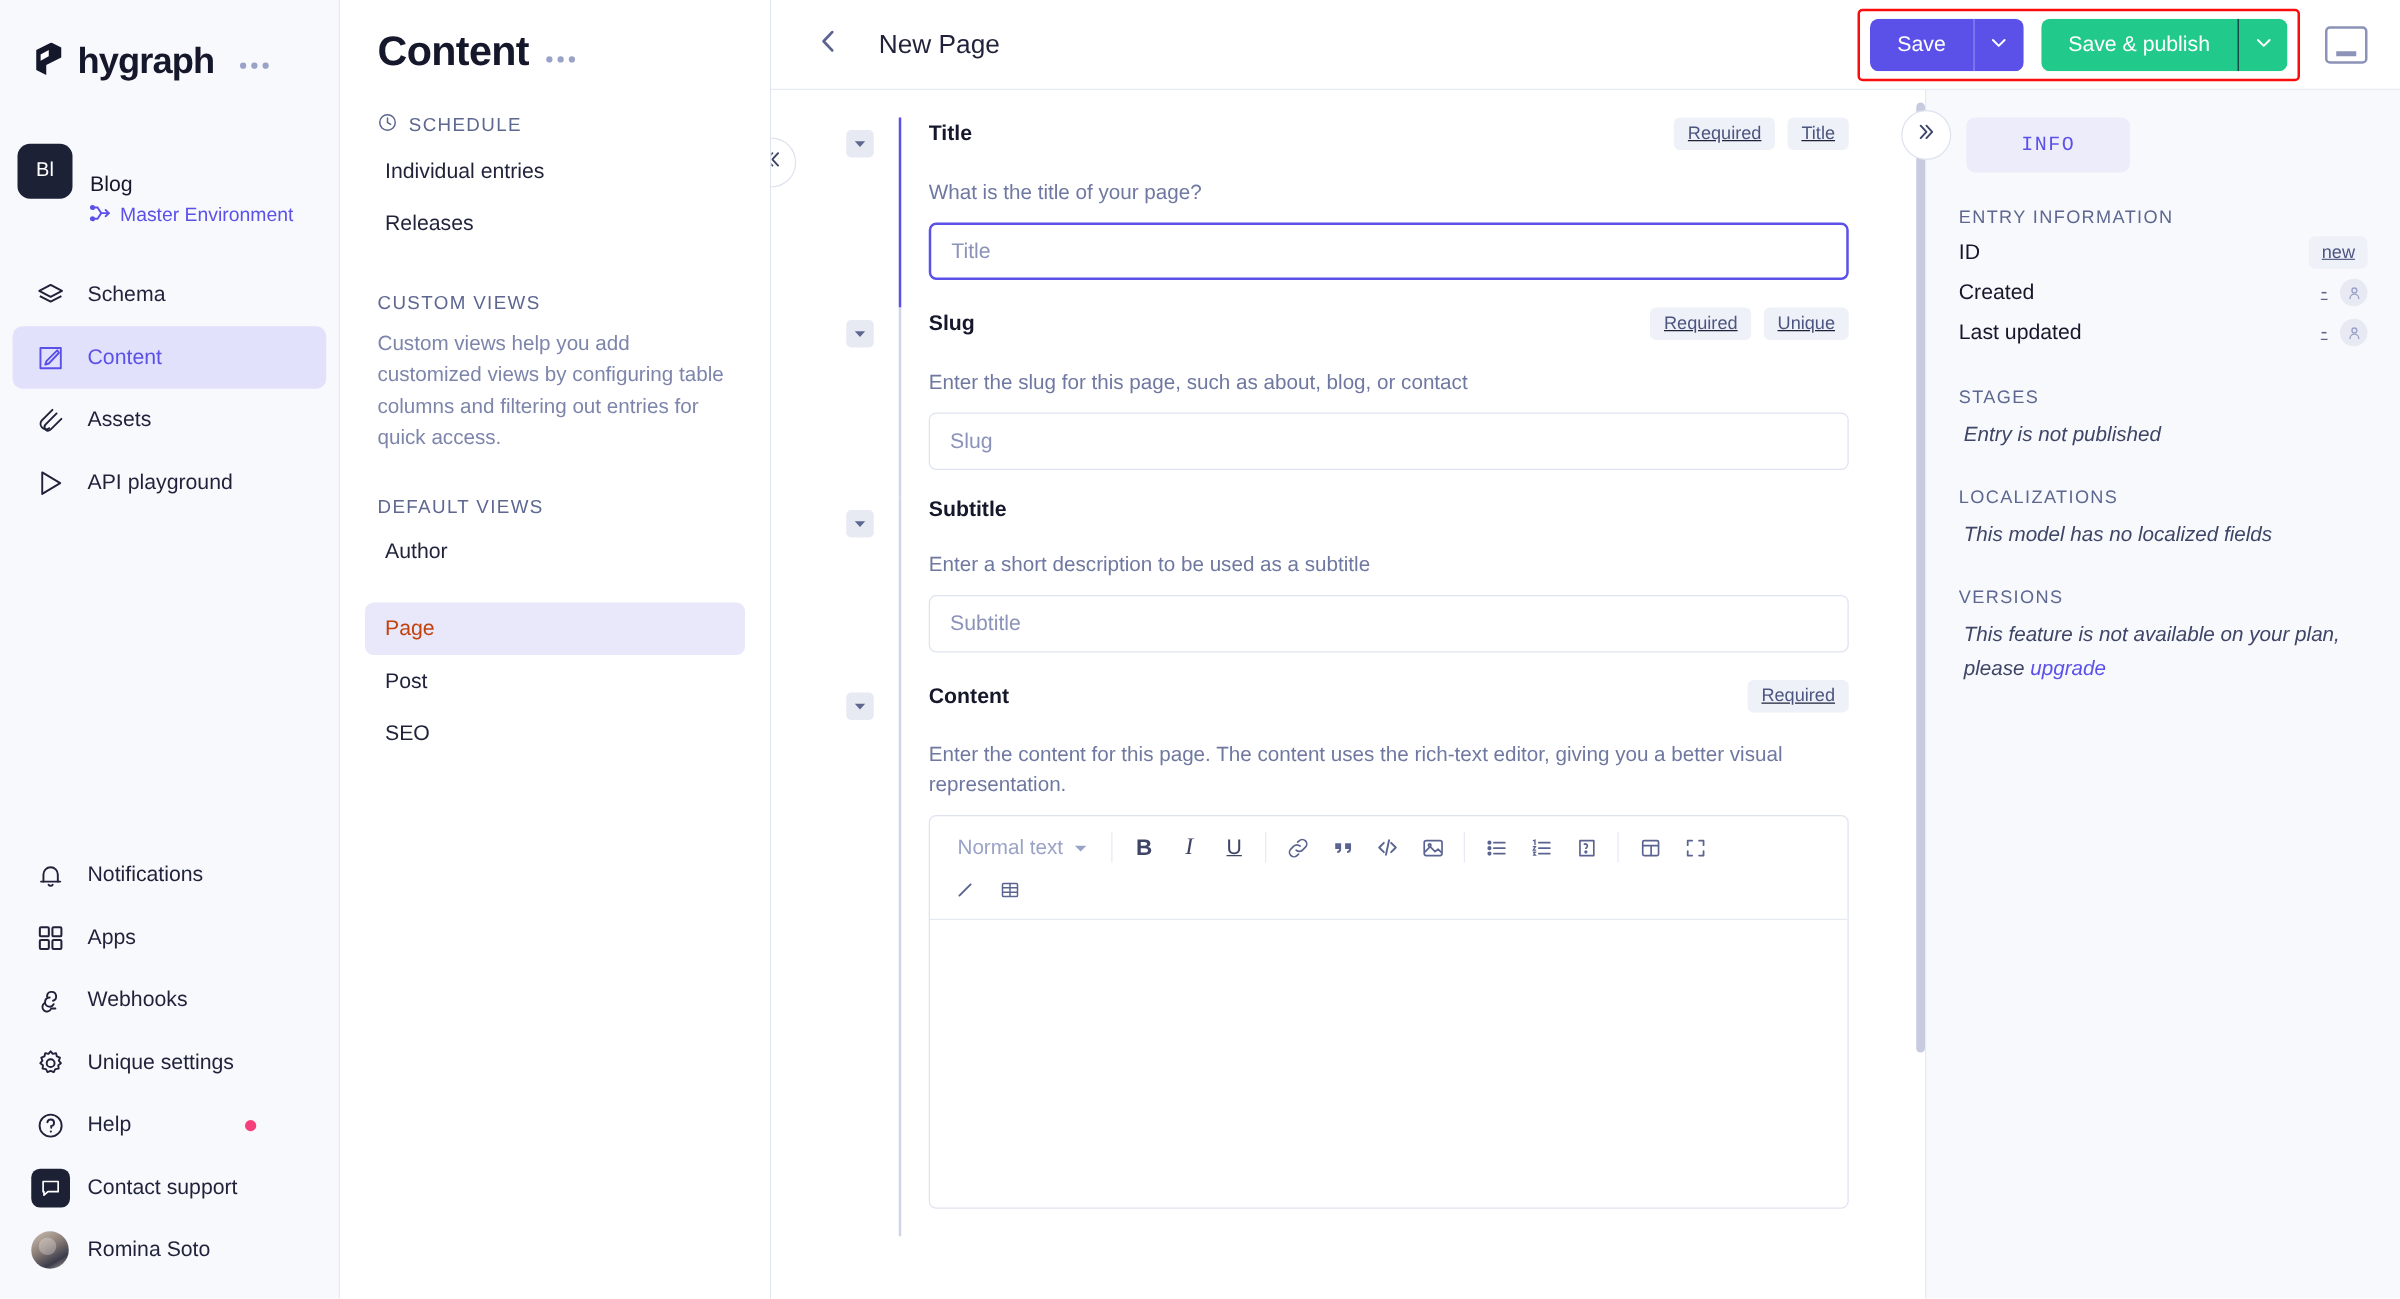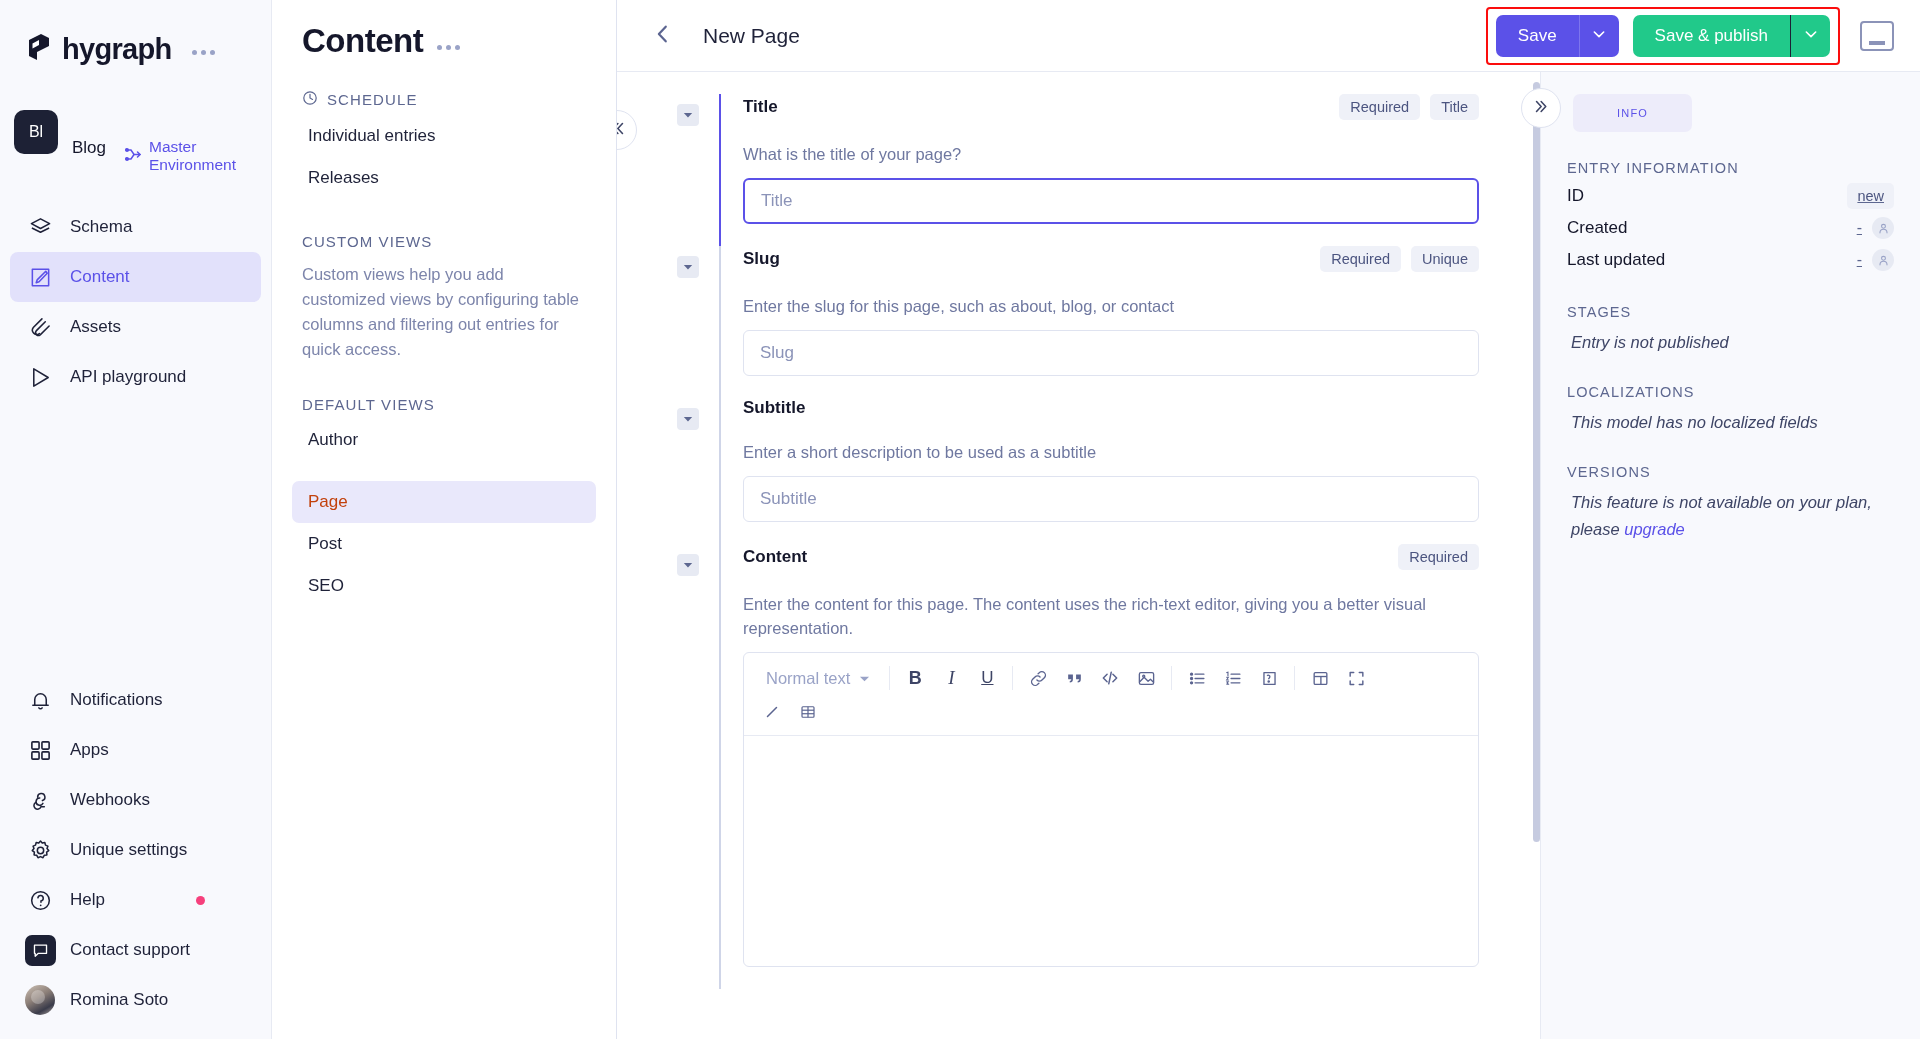--- a/index.html
+++ b/index.html
@@ -33,21 +33,21 @@
   .project {
     display: flex; align-items: center; gap: 14px;
     padding: 18px 20px 18px 14px;
   }
   .project-avatar {
     width: 44px; height: 44px; border-radius: 10px;
     background: #1d2135; color: #ffffff;
     display: flex; align-items: center; justify-content: center;
     font-size: 16px; font-weight: 500; flex: 0 0 44px;
   }
-  .project-meta { display: flex; flex-direction: row; gap: 19px; margin-top: 48px; }
+  .project-meta { display: flex; flex-direction: column; gap: 5px; margin-top: 48px; }
   .project-name { font-size: 17px; color: #15172b; font-weight: 400; }
   .project-env { display: flex; align-items: center; gap: 7px; font-size: 15.5px; color: #5b51e8; }
 
   .nav-list { padding-top: 10px; }
   .nav-item {
     display: flex; align-items: center; gap: 18px;
     height: 50px; margin: 0 10px; padding-left: 18px;
     border-radius: 8px; cursor: pointer;
     font-size: 17px; color: #1f2239;
     position: relative;
@@ -153,21 +153,21 @@
   .field-row { display:flex; align-items:flex-start; padding-left: 60px; }
   .field-toggle {
     width: 22px; height: 22px; border-radius:4px; background:#e7eaf3;
     display:flex; align-items:center; justify-content:center; cursor:pointer;
     margin-top: 10px; margin-right: 20px; flex:0 0 22px;
   }
   .field-body { flex:1 1 auto; border-left: 2px solid #cfd5e8; padding-left: 22px; padding-bottom: 22px; max-width: 760px;}
   .field-body.focused { border-left-color:#5b51e8; }
   .field-head { display:flex; align-items:center; }
   .field-label { font-size: 17px; font-weight: 600; color:#15172b; }
-  .chips { margin-left:auto; display:flex; gap:10px; }
+  .chips { margin-left:auto; display:flex; gap:10px;text-decoration:underline; }
   .chip {
     background:#eff1f8; color:#4c5580; font-size:14.5px;
     padding: 5px 11px; border-radius:5px;
   }
   .field-desc { font-size: 16.5px; color:#6f78a0; margin-top: 22px; line-height: 24px;}
   .field-input {
     margin-top: 12px; width: 100%; height: 46px;
     border: 1px solid #dfe3f0; border-radius: 6px;
     background:#ffffff; padding: 0 16px;
     font-size: 17px; color:#1f2239;
@@ -208,22 +208,22 @@
   }
   .collapse-right {
     position:absolute; left: -20px; top: 16px;
     width: 40px; height: 40px; border-radius:50%;
     background:#ffffff; border:1px solid #dfe3f0;
     display:flex; align-items:center; justify-content:center; cursor:pointer; z-index:5;
   }
   .info-tab {
     display:inline-flex; align-items:center; justify-content:center;
     background:#edecfa; color:#5b51e8; border-radius:7px;
-    font-size: 11px; letter-spacing: 1.2px; font-weight:500;
-    padding: 13px 44px; cursor:pointer; margin-left: 6px;
+    font-size: 16px; letter-spacing: 1.2px; font-weight:500;
+    padding: 13px 44px; cursor:pointer; margin-left: 6px; font-family: Liberation Mono, monospace;
   }
   .info-hd {
     font-size: 14.5px; letter-spacing: 1.1px; font-weight:500;
     color:#5d6790; text-transform:uppercase; margin-top: 28px; margin-bottom: 4px;
   }
   .info-row {
     display:flex; align-items:center; height: 32px; font-size: 17px; color:#15172b;
   }
   .info-row .v { margin-left:auto; display:flex; align-items:center; gap:10px; color:#5d6790; font-size:16px;text-decoration:underline;}
   .badge-new { background:#eff1f8; color:#4c5580; font-size:14.5px; padding:5px 10px; border-radius:5px;}

